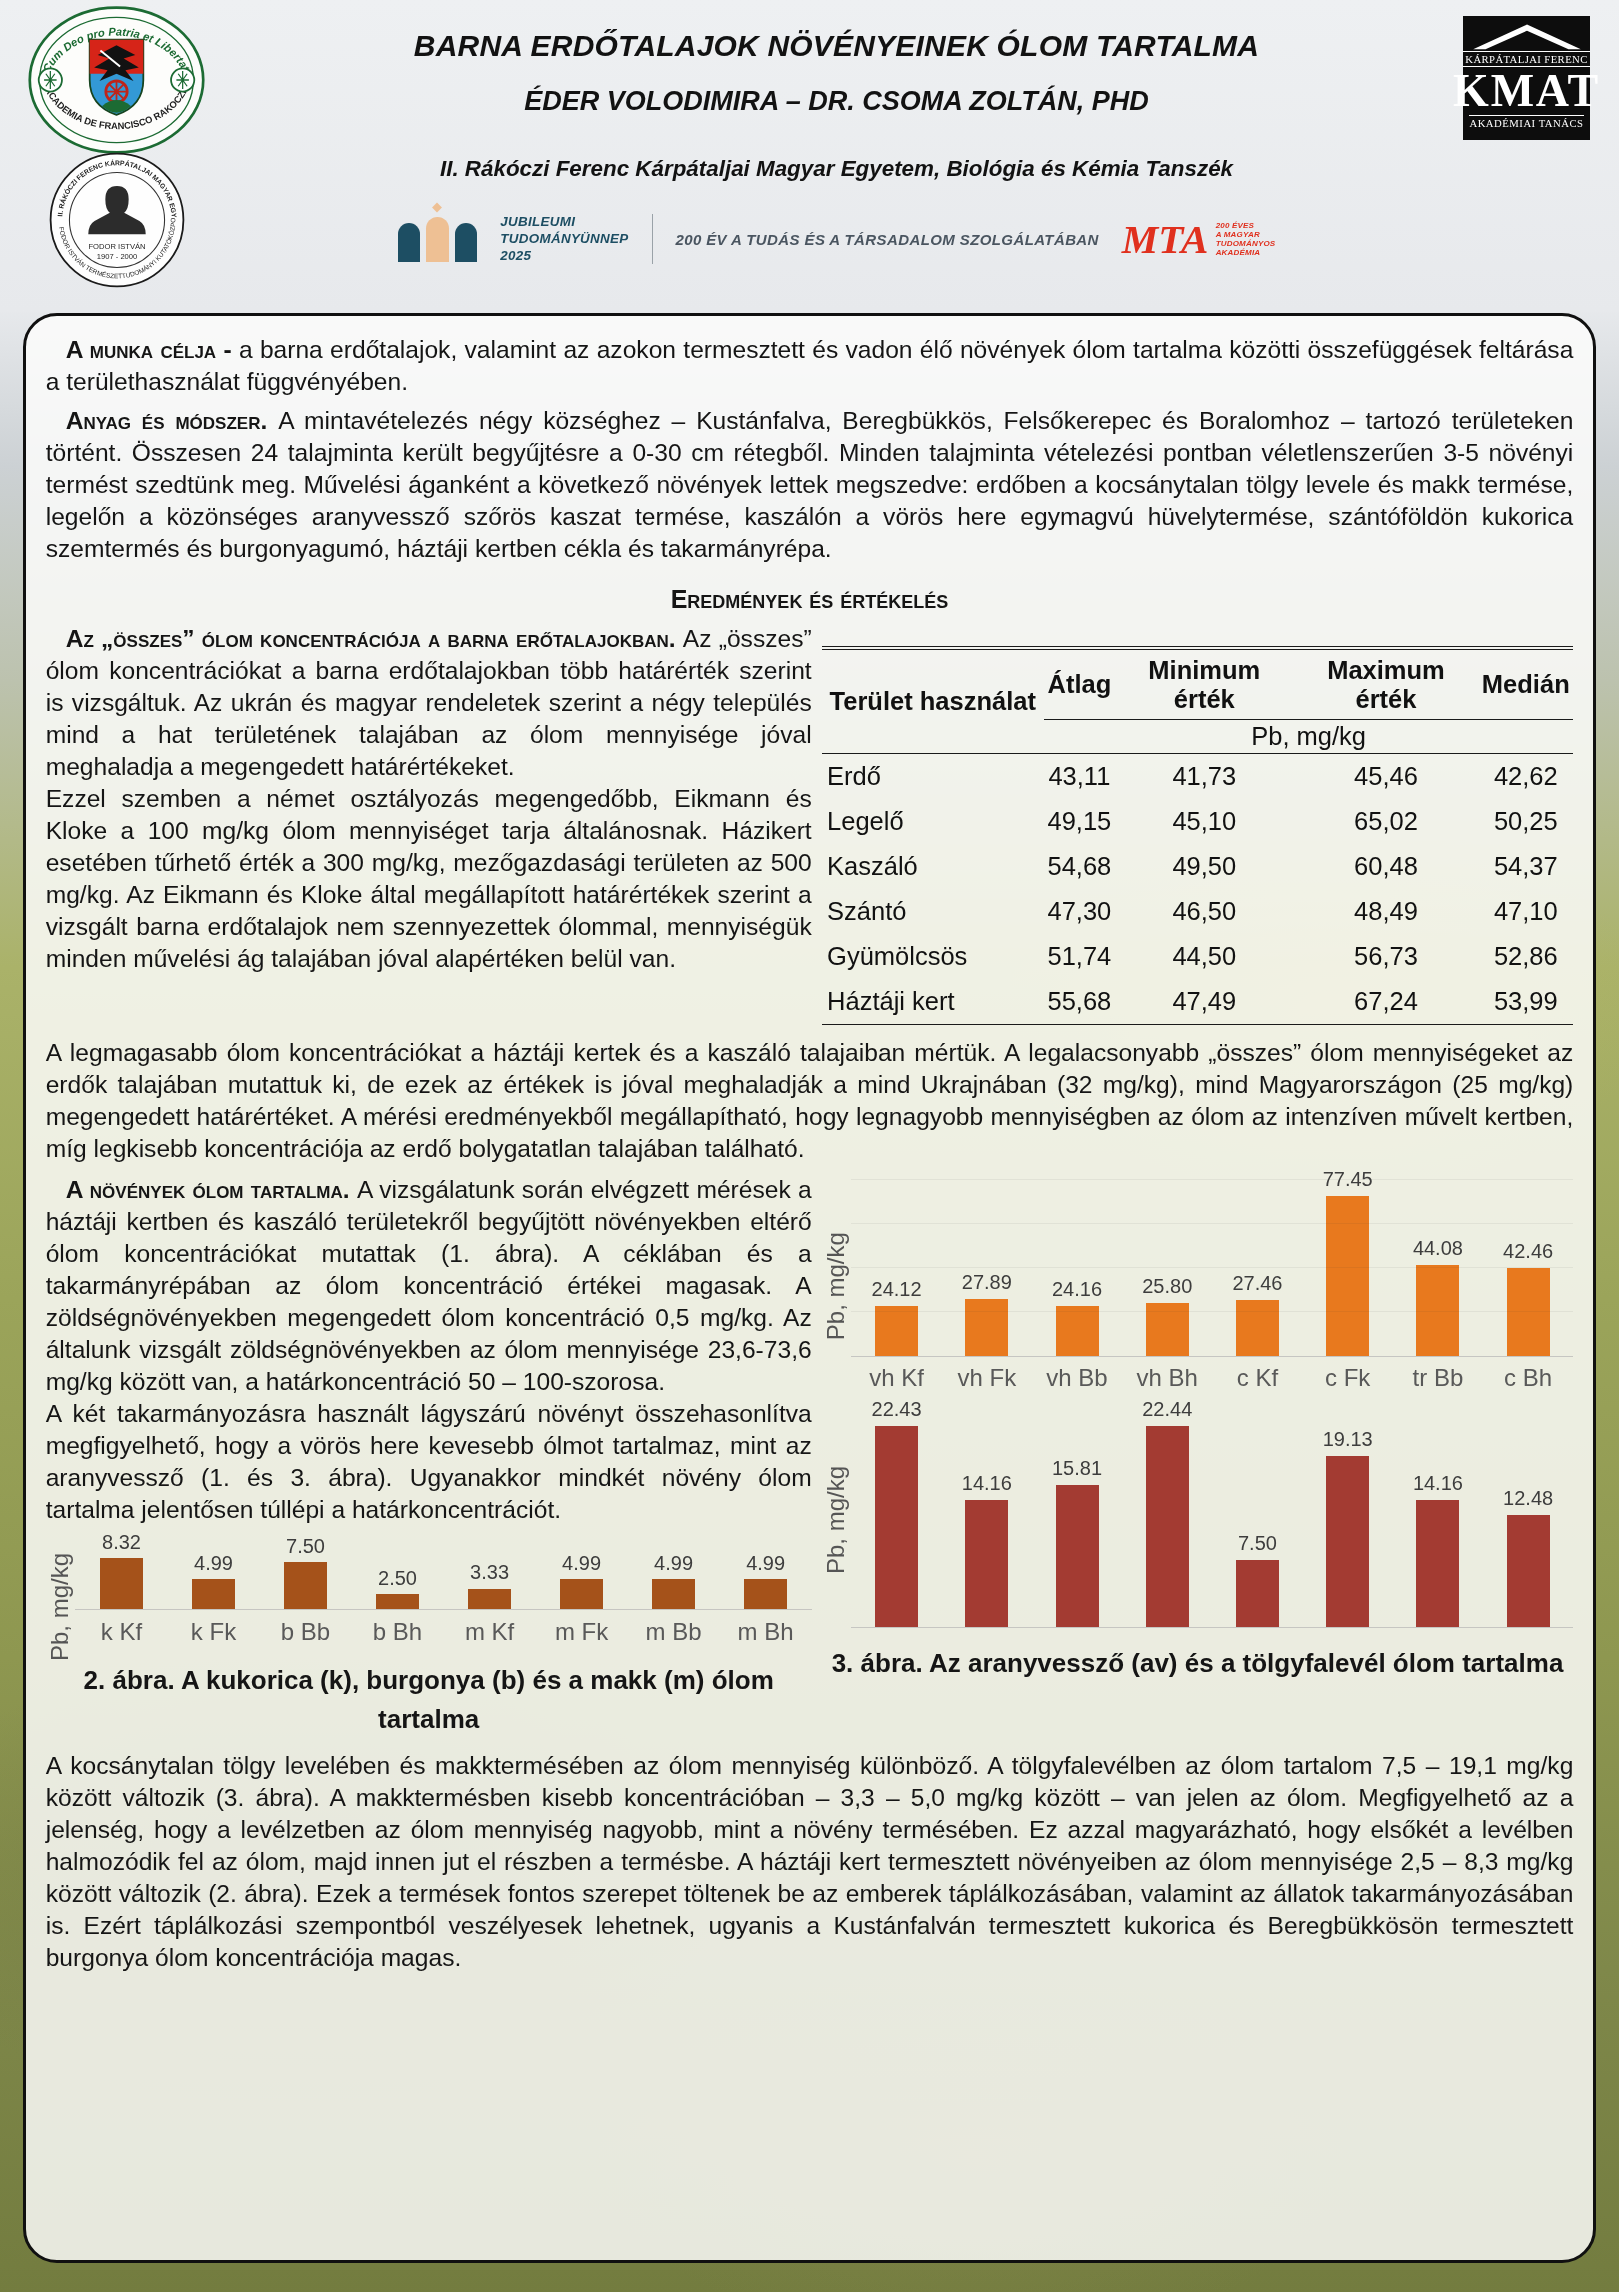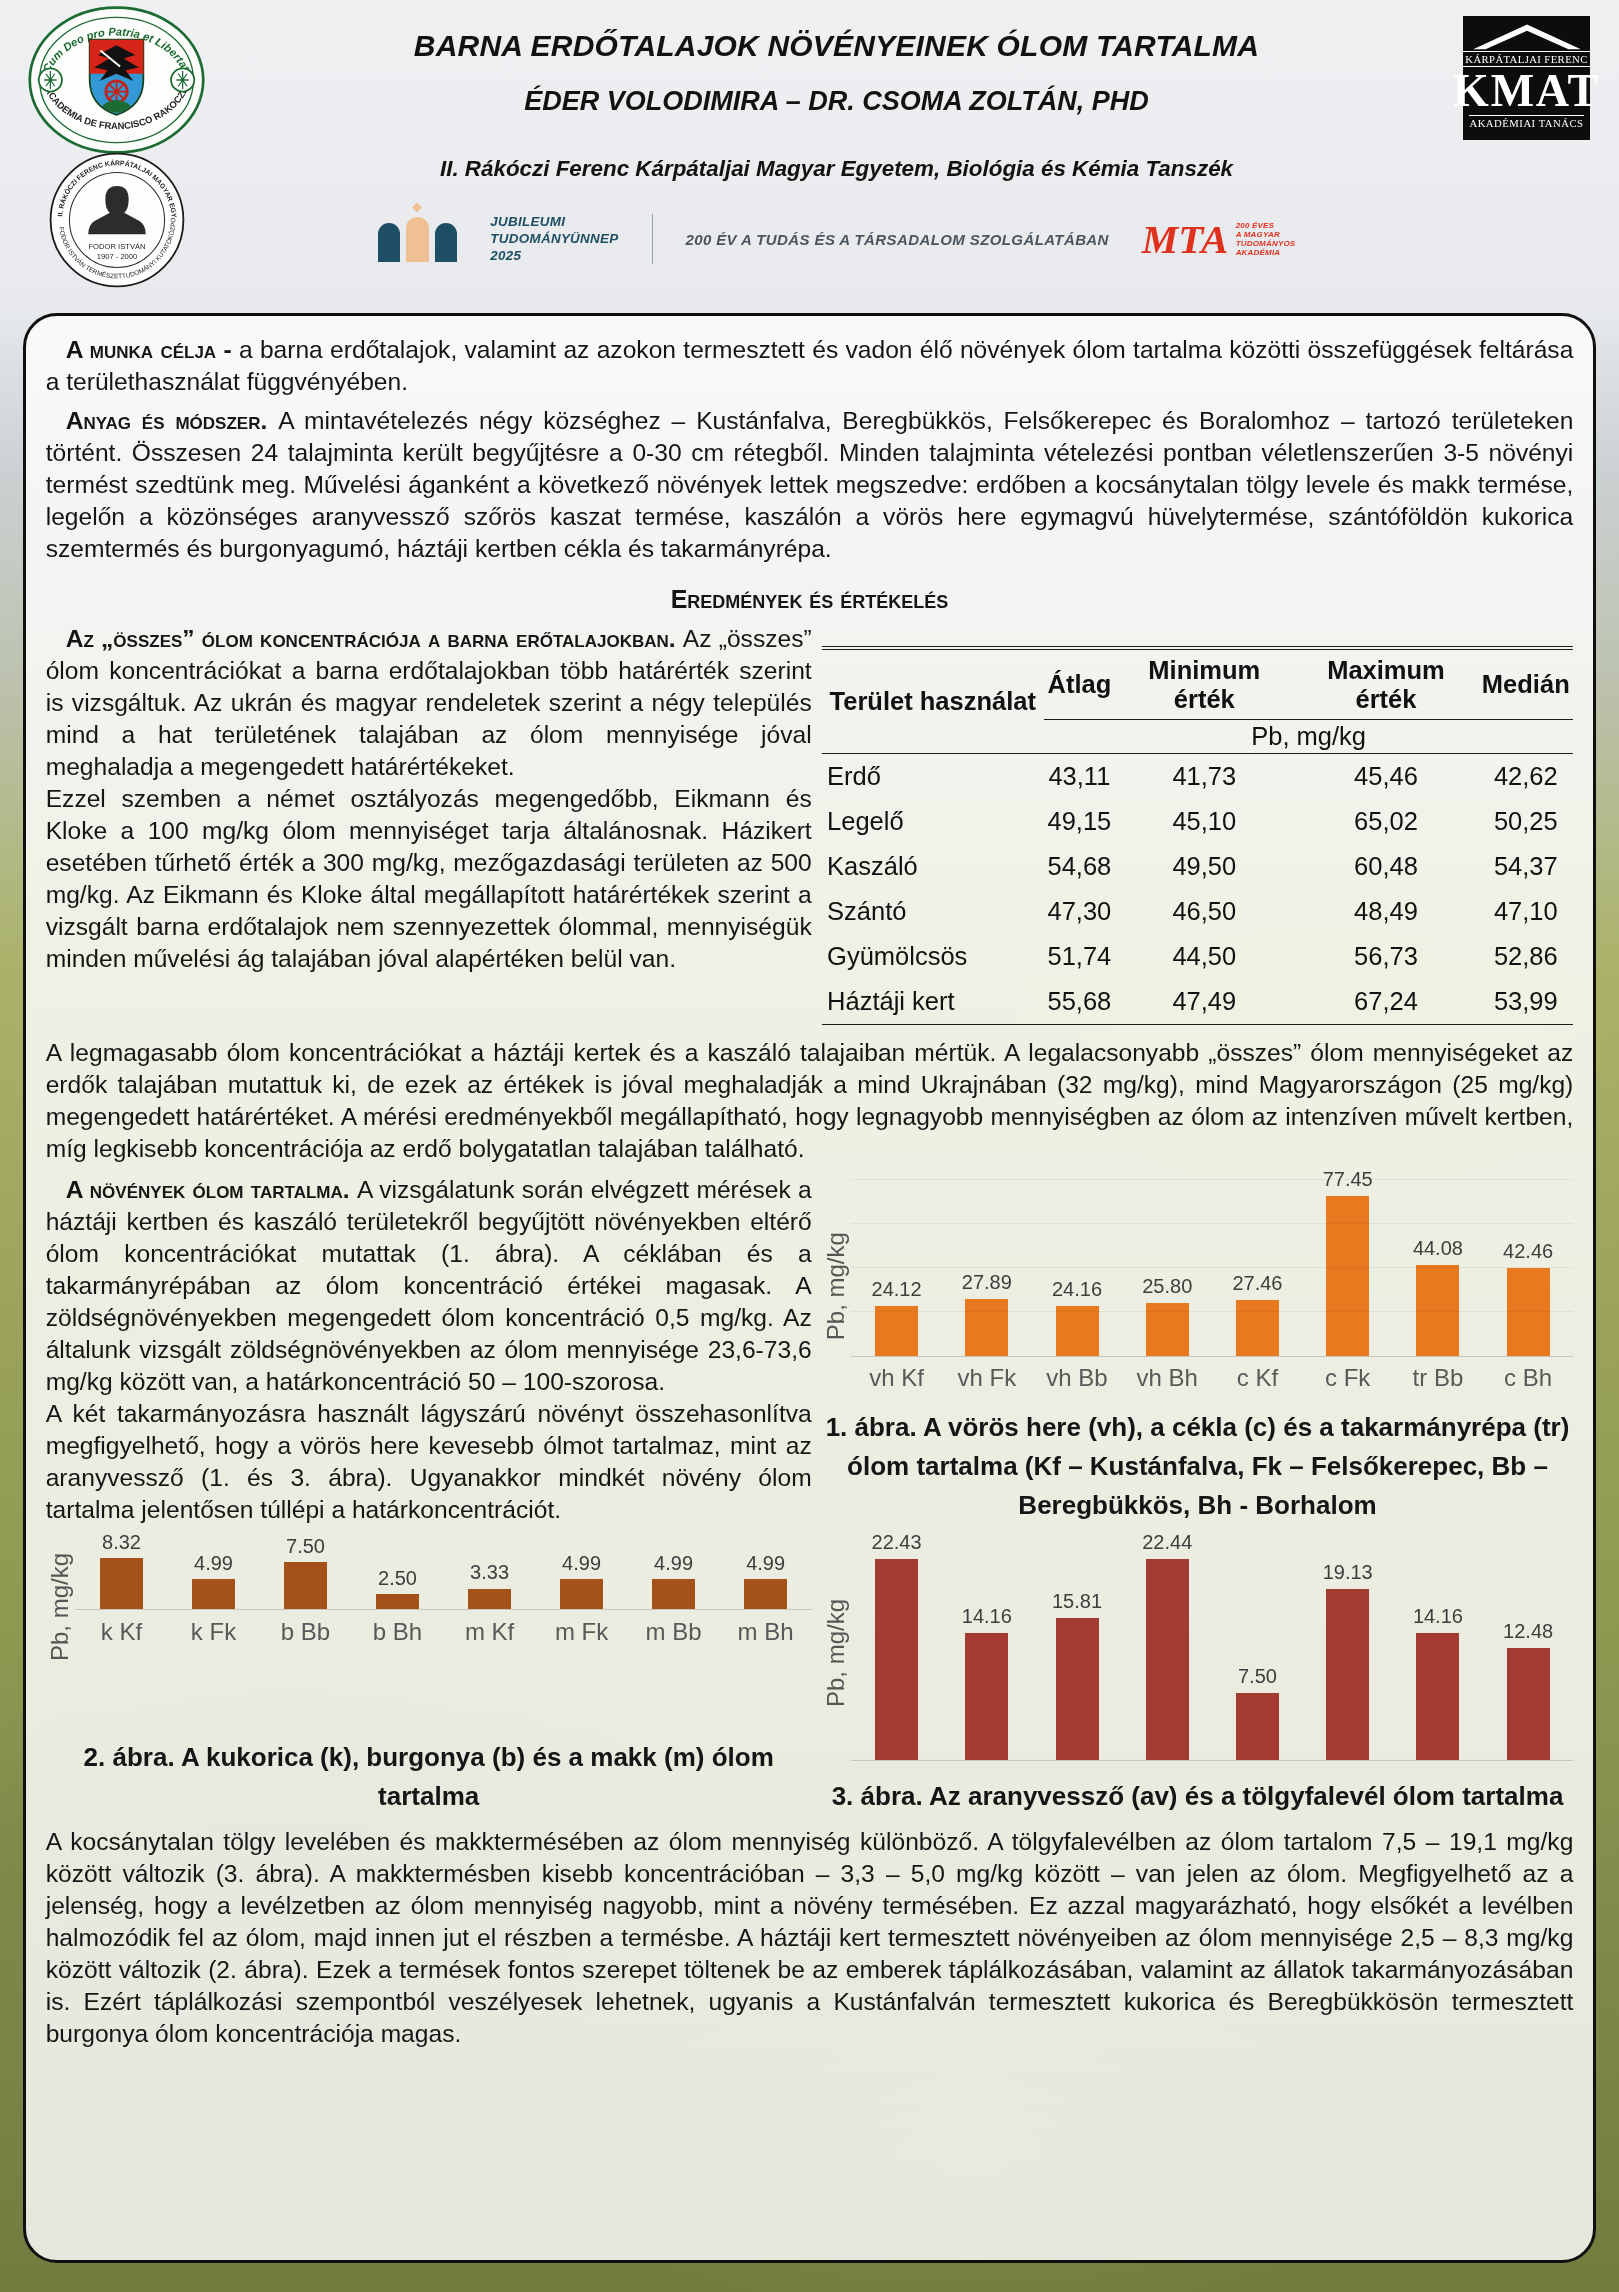--- a/index.html
+++ b/index.html
@@ -9,21 +9,21 @@
       radial-gradient(466px 269px at 82% 44%, rgba(196,190,90,.35), rgba(0,0,0,0) 70%),
       radial-gradient(627px 322px at 18% 82%, rgba(110,115,60,.45), rgba(0,0,0,0) 70%),
       radial-gradient(537px 269px at 60% 94%, rgba(140,140,80,.40), rgba(0,0,0,0) 70%),
       linear-gradient(180deg,#eef0f2 0px,#e9ebee 296px,#ccd1d4 466px,#bcc2ae 681px,#aab269 967px,#9ba45a 1299px,#8e9750 1657px,#7f884a 1970px,#737c3f 2293px);}
   
   .header{position:absolute;left:0;top:0;width:100%;height:312px;background:linear-gradient(180deg,#eef0f2,#e7e9ec);}
   .head-mid{position:absolute;left:233px;right:179px;top:0;text-align:center;color:#121212;font-style:italic;}
   .title{margin-top:29px;font-size:30px;font-weight:bold;letter-spacing:0.2px;}
   .authors{margin-top:23px;font-size:27px;font-weight:bold;}
   .institution{margin-top:39px;font-size:22.4px;font-weight:bold;}
-  .logo-row{margin-top:32px;display:flex;align-items:center;justify-content:center;gap:33px;}
+  .logo-row{margin-top:32px;display:flex;align-items:center;justify-content:center;gap:23px;}
   .arches{display:flex;align-items:flex-end;gap:6.3px;position:relative;}
   .arch{width:22.4px;height:39px;border-radius:11.6px 11.6px 0 0;}
   .arch.teal{background:#1d4e63;}
   .arch.peach{background:#eec094;height:45px;}
   .arch-diamond{position:absolute;left:50%;top:-12.5px;width:7.2px;height:7.2px;background:#eec094;transform:translateX(-50%) rotate(45deg);}
   .jub-text{text-align:left;font-size:13.4px;font-weight:bold;color:#1d4e63;line-height:1.25;letter-spacing:0.3px;}
   .vdiv{width:0.9px;height:50px;background:#9aa2a8;}
   .slogan{font-size:15px;font-weight:bold;color:#4a5560;letter-spacing:0.4px;}
   .mta-wrap{display:flex;align-items:center;gap:7.2px;}
   .mta{font-family:"Liberation Serif","DejaVu Serif",serif;font-size:41px;font-weight:bold;color:#e0301e;line-height:.9;}
@@ -353,21 +353,20 @@
                   <div class="cat">vh Fk</div>
                   <div class="cat">vh Bb</div>
                   <div class="cat">vh Bh</div>
                   <div class="cat">c Kf</div>
                   <div class="cat">c Fk</div>
                   <div class="cat">tr Bb</div>
                   <div class="cat">c Bh</div>
                 </div>
             </div>
           </div>
-          <div class="fig-caption">1.  ábra. A vörös here (vh), a cékla (c) és a takarmányrépa (tr) ólom tartalma (Kf – Kustánfalva, Fk – Felsőkerepec, Bb – Beregbükkös, Bh - Borhalom</div>
 
           <div class="chart chart3-gap">
             <div class="y-label">Pb, mg/kg</div>
             <div class="chart-body">
               <div class="plot" style="height: 215px;">
                   <div class="slot">
                     <div class="bval">22.43</div>
                     <div class="bar" style="height: 201px; background: rgb(163, 59, 50);"></div>
                   </div>
                   <div class="slot">

